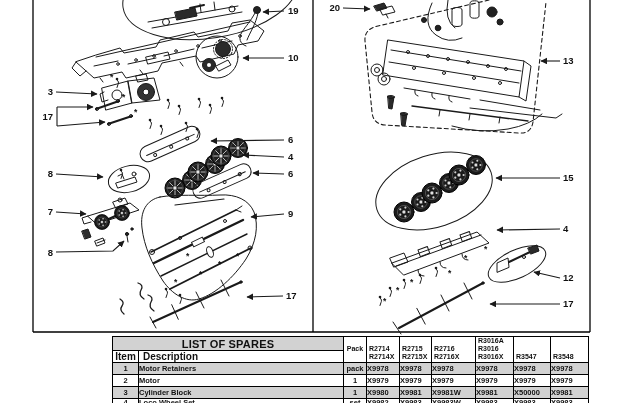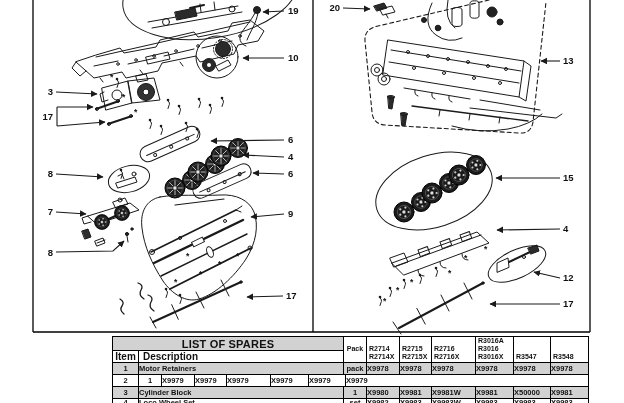--- a/index.html
+++ b/index.html
@@ -485,20 +485,21 @@
     <div class="cell c-code vline w1">X9978</div>
     <div class="cell c-code vline w2">X9978</div>
     <div class="cell c-code vline w3">X9978</div>
     <div class="cell c-code vline w4">X9978</div>
     <div class="cell c-code vline w5">X9978</div>
     <div class="cell c-code vline w6">X9978</div>
   </div>
 
   <div class="data-row">
     <div class="cell c-item">2</div>
+    <div class="cell c-desc vline">Motor</div>
     <div class="cell c-pack vline">1</div>
     <div class="cell c-code vline w1">X9979</div>
     <div class="cell c-code vline w2">X9979</div>
     <div class="cell c-code vline w3">X9979</div>
     <div class="cell c-code vline w4">X9979</div>
     <div class="cell c-code vline w5">X9979</div>
     <div class="cell c-code vline w6">X9979</div>
   </div>
 
   <div class="data-row gray">

